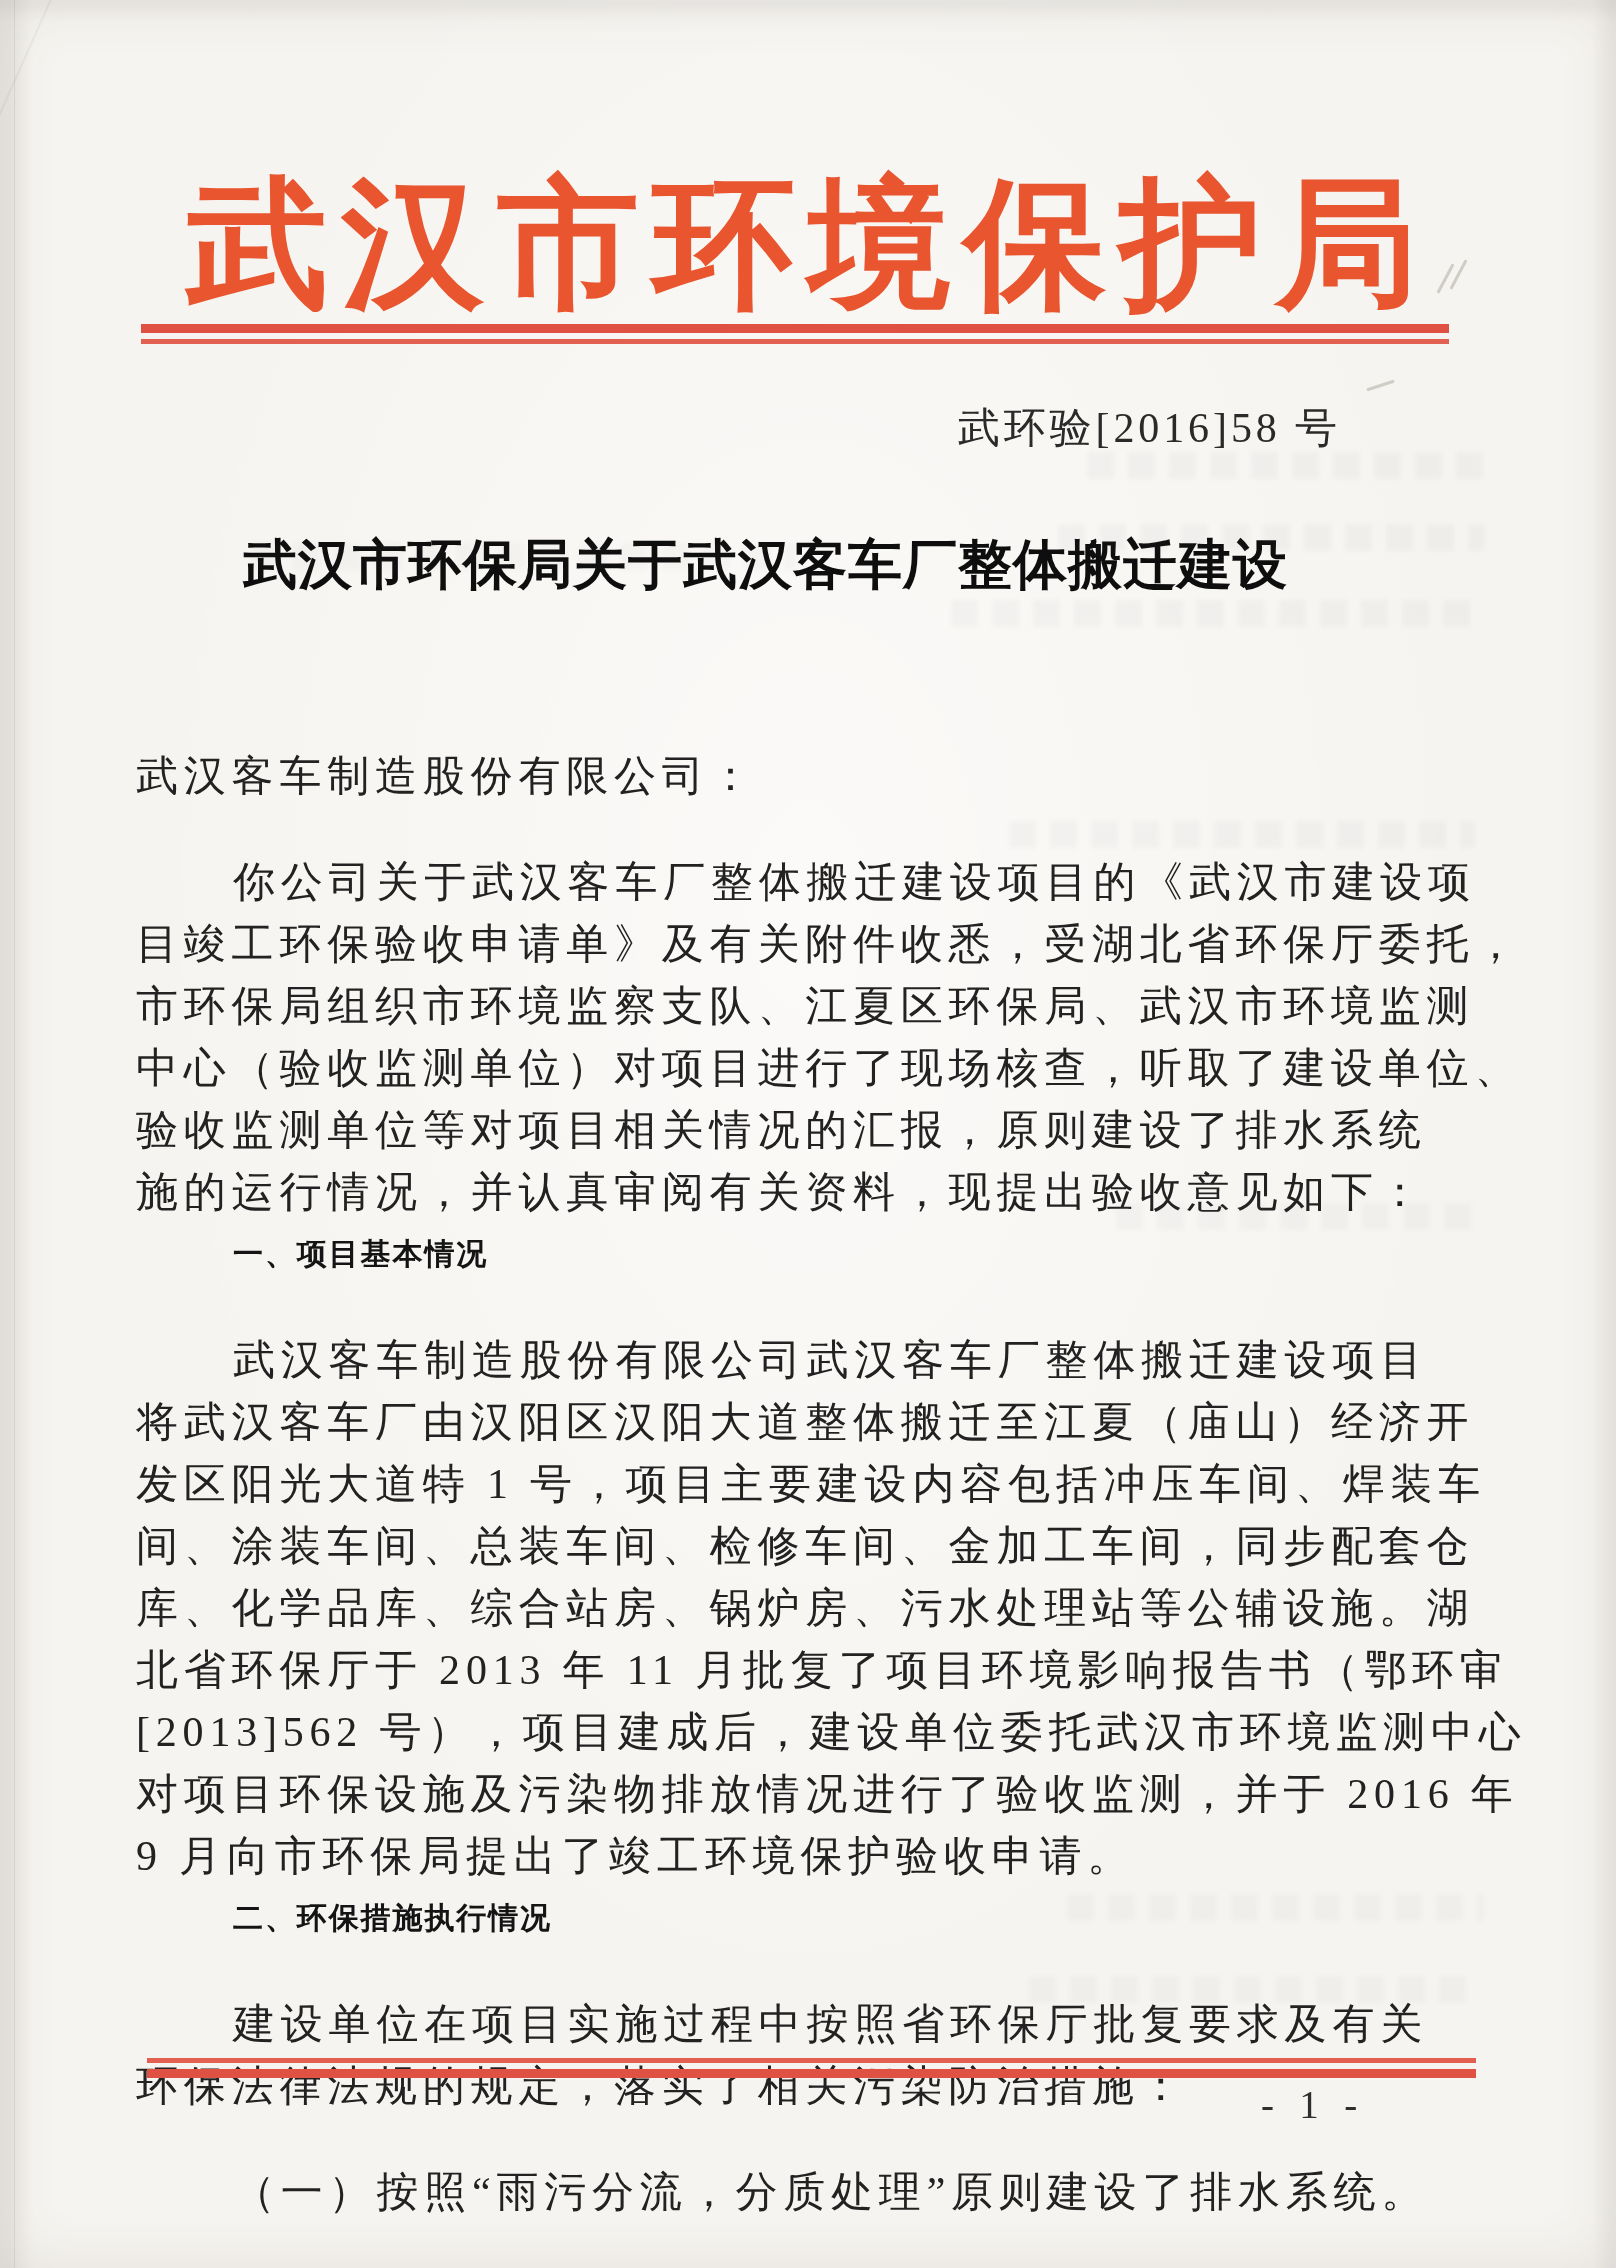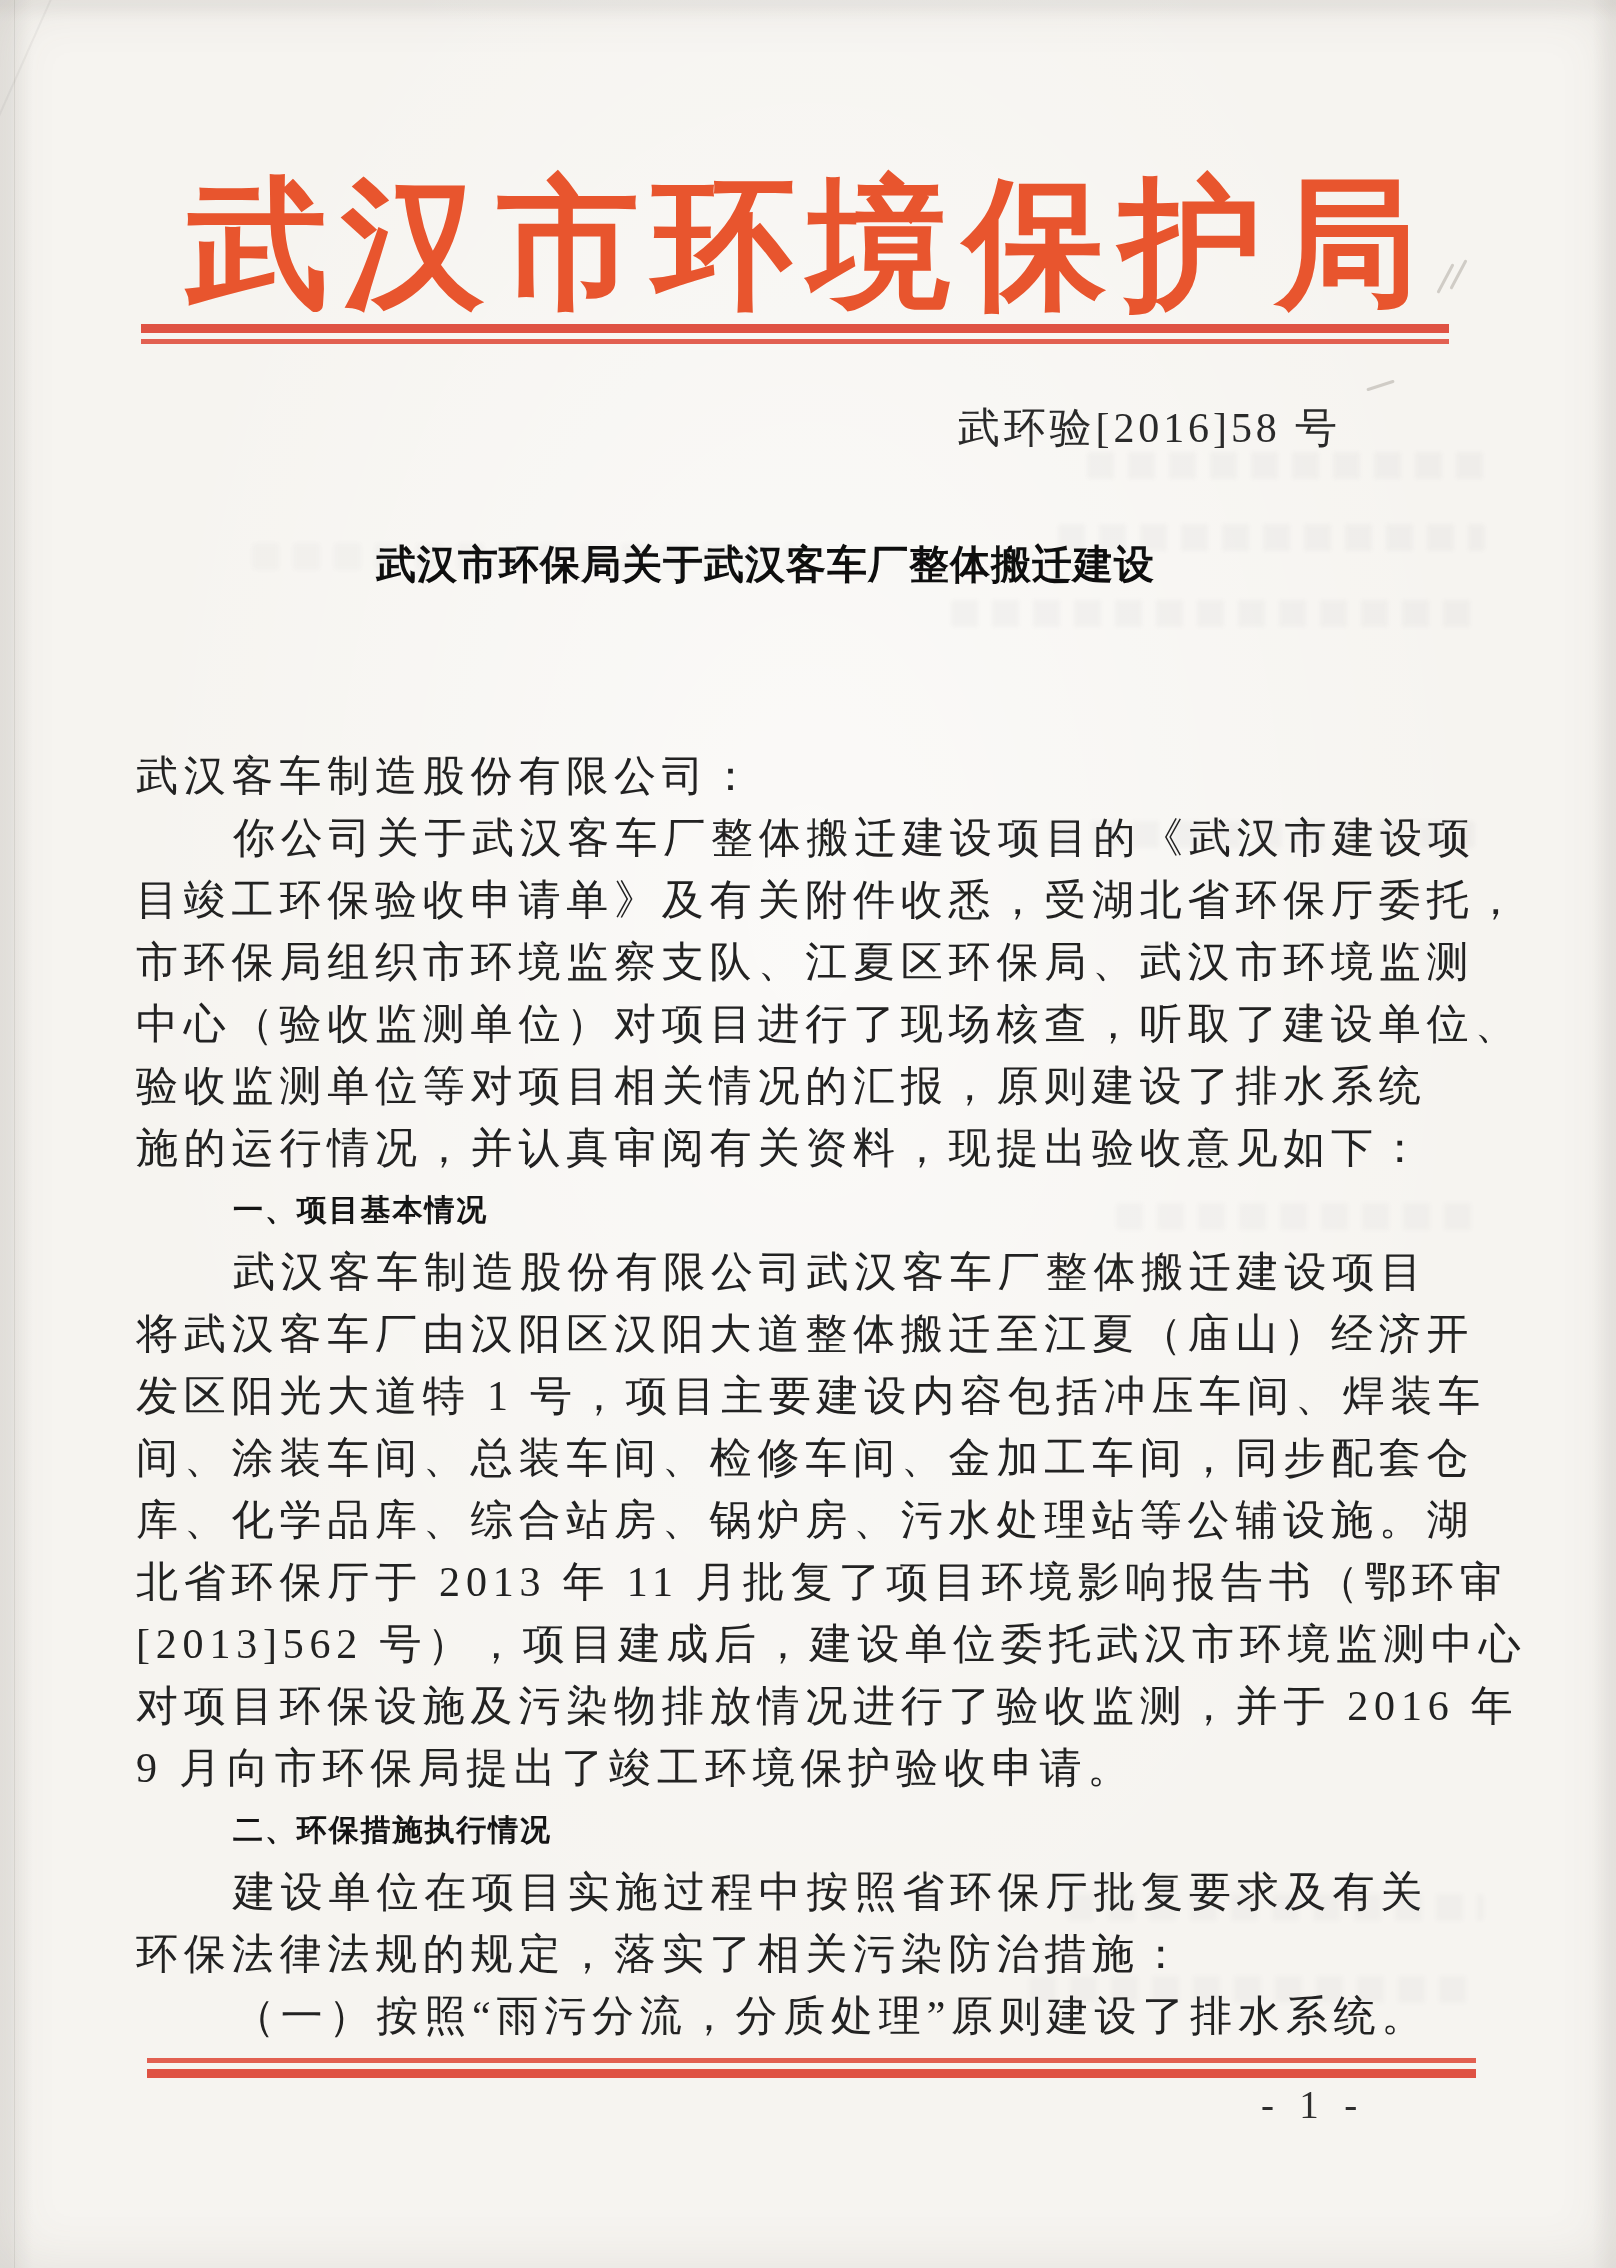--- a/index.html
+++ b/index.html
@@ -55,32 +55,32 @@
     position:absolute;top:400px;left:0;width:1341px;
     text-align:right;
     font-size:42px;letter-spacing:3.9px;color:#2a2a2a;
     white-space:nowrap;
   }
 
   
   .title{
     position:absolute;top:529px;left:0;width:1531px;
     text-align:center;color:#0e0e0e;
-    font-weight:700;font-size:40px;line-height:72px;
+    font-weight:700;font-size:54px;line-height:72px;
     letter-spacing:1px;white-space:nowrap;
   }
 
   
   .body-text{
     position:absolute;top:745px;left:136px;width:1378px;
     font-size:42px;line-height:62px;
     letter-spacing:5.8px;color:var(--ink);
   }
   .body-text .line{white-space:nowrap;height:62px;}
-  .body-text .line.indent{padding-left:97px;}
+  .body-text .line.indent{padding-left:97px;margin-top:44px;}
   .body-text .line.heading{
     padding-left:97px;
     font-family:"Liberation Sans", sans-serif;
     font-weight:700;font-size:30px;letter-spacing:1.9px;
     color:#141414;
   }
 
   
   .rule-footer{position:absolute;left:147px;top:2058px;width:1329px;}
   .rule-footer .thin{height:4.9px;background:var(--rule-red);opacity:.92;}

